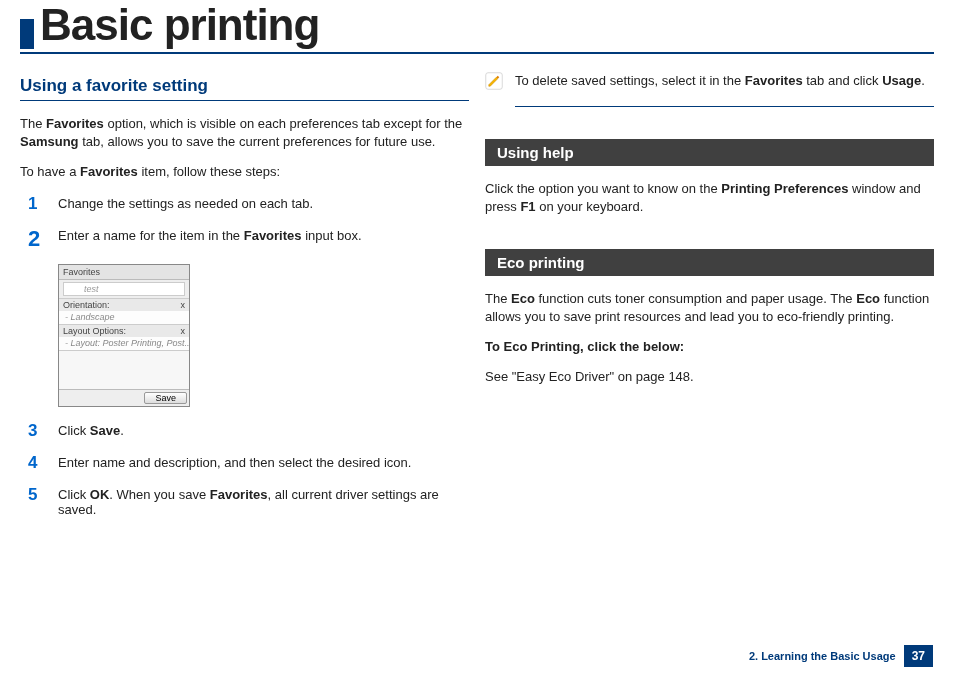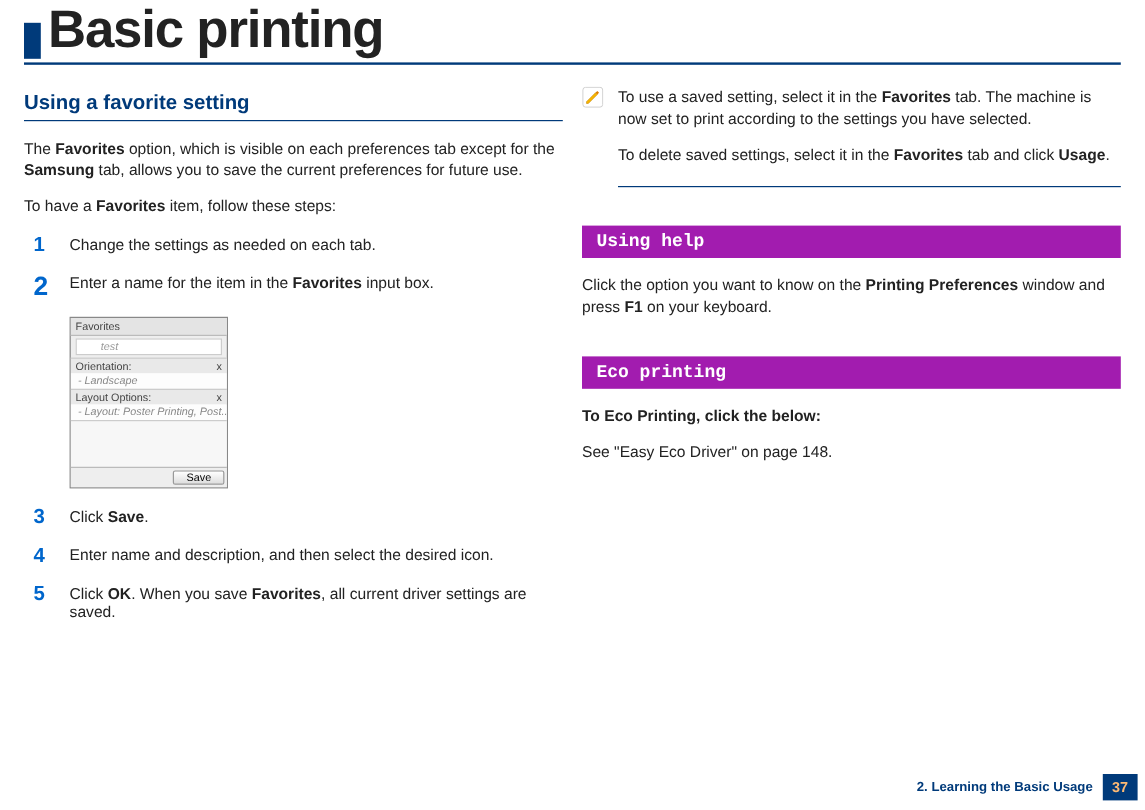--- a/index.html
+++ b/index.html
@@ -152,45 +152,44 @@
   .note-icon {
     flex: 0 0 20px;
     margin-right: 10px;
   }
   .note-body {
     flex: 1;
     border-bottom: 1px solid #003a7a;
     padding-bottom: 16px;
   }
   .blue-bar {
-    background: #a21caf;
+    background: #404040;
     color: #fff;
     font-weight: 700;
     font-size: 15px;
     padding: 5px 12px;
     margin-top: 32px;
     margin-bottom: 14px;
-    font-family: Liberation Mono, monospace;
   }
   .footer {
     position: absolute;
-    right: 6px;
+    right: 21px;
     bottom: 8px;
     display: flex;
     align-items: center;
     font-size: 11px;
   }
   .footer-text {
     color: #003a7a;
     font-weight: 700;
     margin-right: 8px;
   }
   .footer-page {
     background: #003a7a;
-    color: #fdba74;
+    color: #ffffff;
     font-weight: 700;
     padding: 4px 8px;
     font-size: 12px;
   }
   .icon-pencil {
     width: 18px; height: 18px;
   }
 </style>
 </head>
 <body>
@@ -273,35 +272,35 @@
 
       <div class="note-box">
         <div class="note-icon">
           <svg class="icon-pencil" viewBox="0 0 24 24">
               <rect x="1" y="1" width="22" height="22" rx="3" fill="#fff" stroke="#ccc"></rect>
               <path d="M5 17 L15 7 L17 9 L7 19 L5 19 Z" fill="#f7b500" stroke="#c08000" stroke-width="0.6"></path>
               <path d="M15 7 L17 5 L19 7 L17 9 Z" fill="#e08000"></path>
             </svg>
         </div>
         <div class="note-body">
-          <p>
-            <span>To use a saved setting, select it in the </span><b>Favorites</b><span> tab. The machine is now set to print according to the settings you have selected.</span>
-          </p>
           <p style="margin-bottom:0;">
             <span>To delete saved settings, select it in the  </span><b>Favorites</b><span> tab and click </span><b>Usage</b><span>.</span>
           </p>
         </div>
       </div>
 
       <div class="blue-bar">Using help</div>
       <p>
         <span>Click the option you want to know on the </span><b>Printing Preferences</b><span> window and press </span><b>F1</b><span> on your keyboard.</span>
       </p>
 
       <div class="blue-bar">Eco printing</div>
+      <p>
+        <span>The </span><b>Eco</b><span> function cuts toner consumption and paper usage. The </span><b>Eco</b><span> function allows you to save print resources and lead you to eco-friendly printing.</span>
+      </p>
       <p><b>To Eco Printing, click the below:</b></p>
       <p>See "Easy Eco Driver" on page 148.</p>
 
     </div>
   </div>
 </div>
 
 <div class="footer">
   <span class="footer-text">2. Learning the Basic Usage</span>
   <span class="footer-page">37</span>

